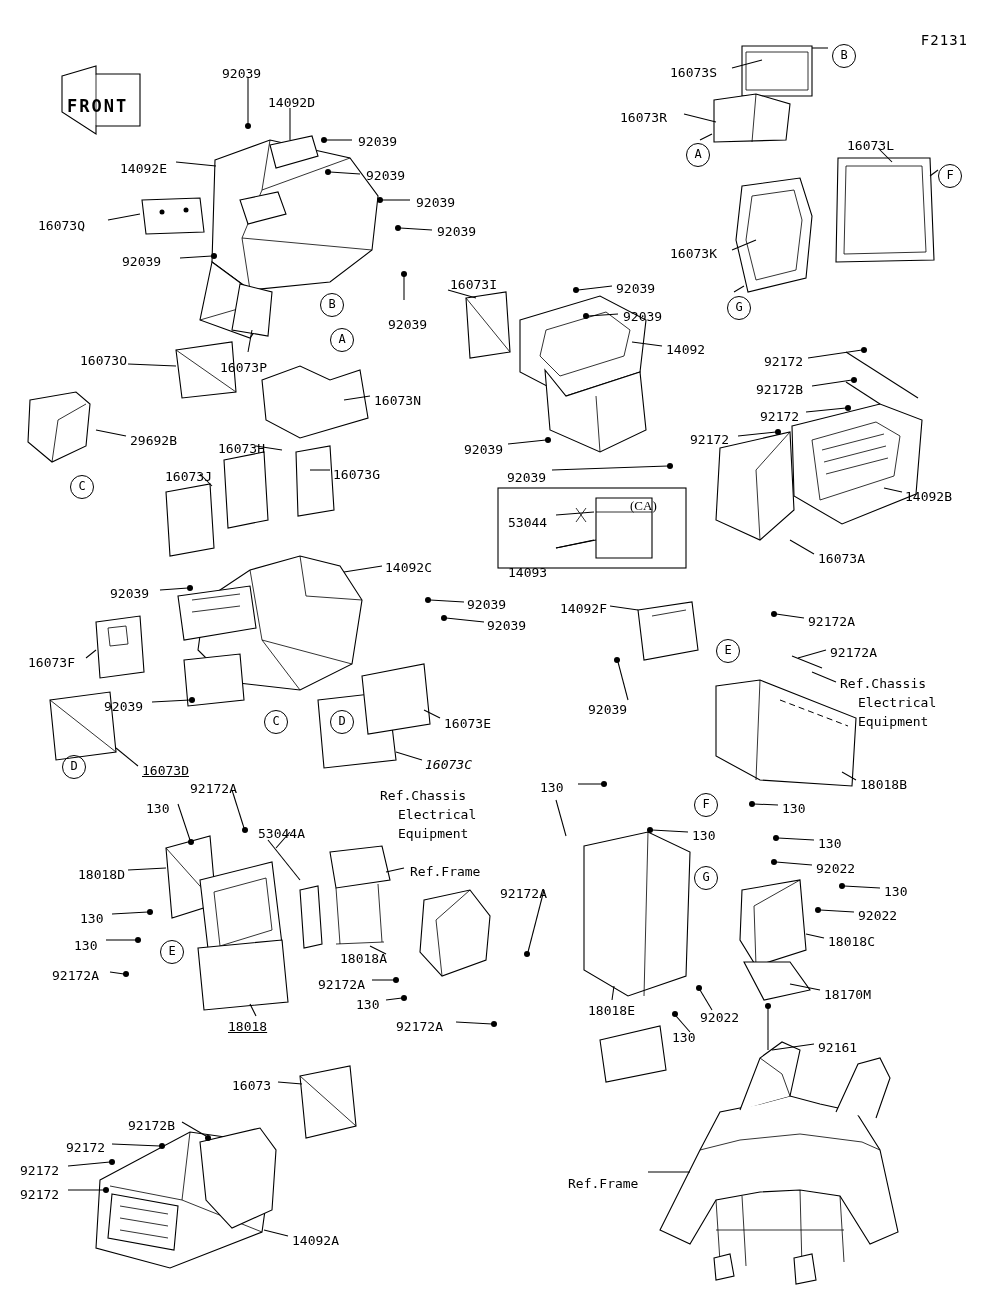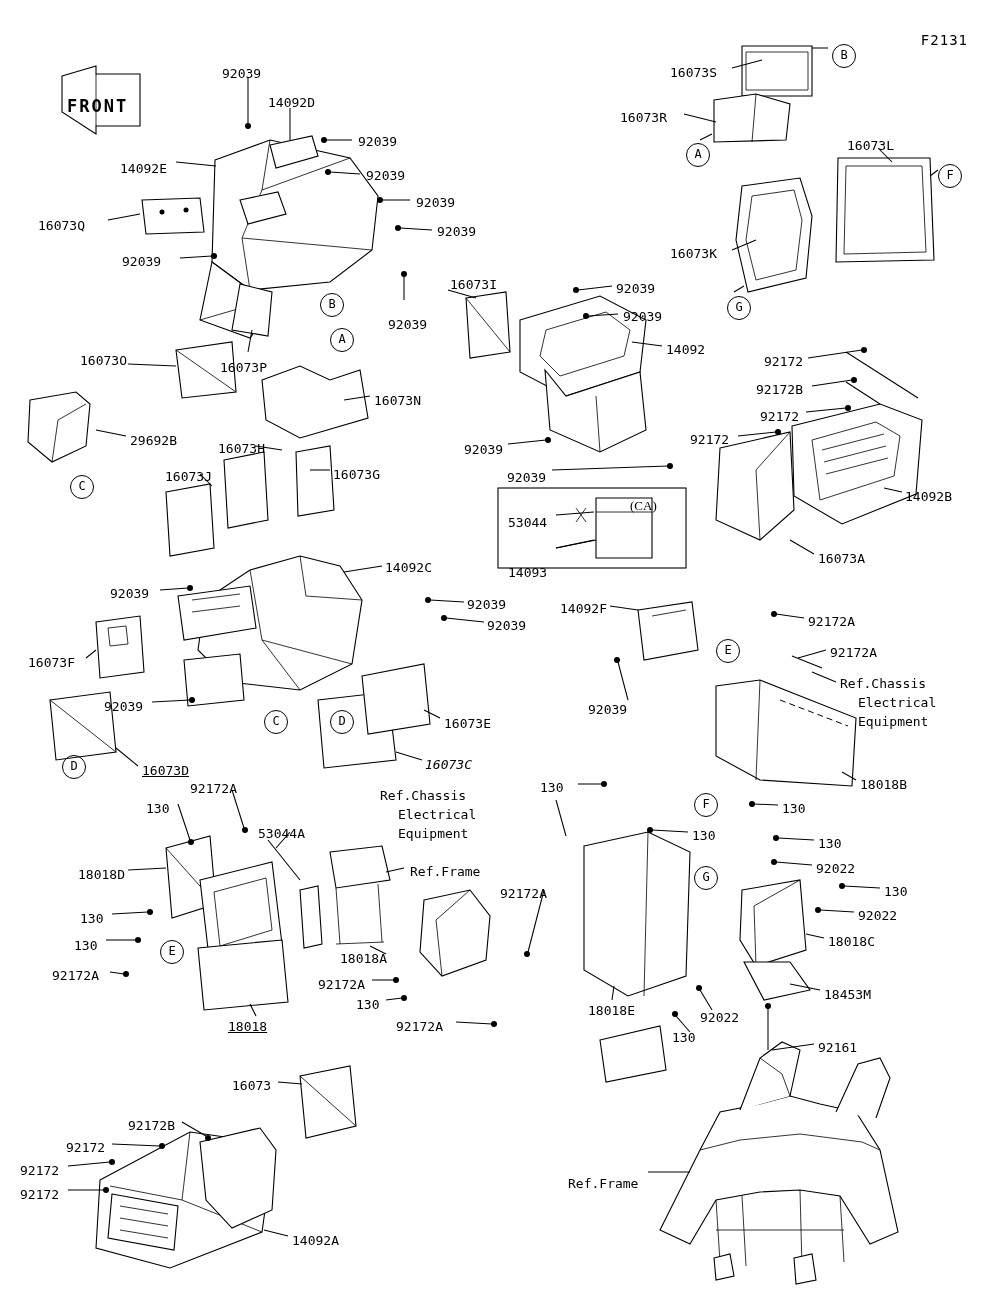--- a/index.html
+++ b/index.html
@@ -384,21 +384,21 @@
       <div class="lbl" style="left: 380px; top: 788px;">Ref.Chassis</div>
       <div class="lbl" style="left: 398px; top: 807px;">Electrical</div>
       <div class="lbl" style="left: 398px; top: 826px;">Equipment</div>
       <div class="lbl" style="left: 692px; top: 828px;">130</div>
       <div class="lbl" style="left: 782px; top: 801px;">130</div>
       <div class="lbl" style="left: 818px; top: 836px;">130</div>
       <div class="lbl" style="left: 816px; top: 861px;">92022</div>
       <div class="lbl" style="left: 884px; top: 884px;">130</div>
       <div class="lbl" style="left: 858px; top: 908px;">92022</div>
       <div class="lbl" style="left: 828px; top: 934px;">18018C</div>
-      <div class="lbl" style="left: 824px; top: 987px;">18453M</div>
+      <div class="lbl" style="left: 824px; top: 987px;">18170M</div>
       <div class="lbl" style="left: 818px; top: 1040px;">92161</div>
       <div class="lbl" style="left: 672px; top: 1030px;">130</div>
       <div class="lbl" style="left: 700px; top: 1010px;">92022</div>
       <div class="lbl" style="left: 588px; top: 1003px;">18018E</div>
       <div class="lbl" style="left: 146px; top: 801px;">130</div>
       <div class="lbl" style="left: 190px; top: 781px;">92172A</div>
       <div class="lbl" style="left: 258px; top: 826px;">53044A</div>
       <div class="lbl" style="left: 410px; top: 864px;">Ref.Frame</div>
       <div class="lbl" style="left: 78px; top: 867px;">18018D</div>
       <div class="lbl" style="left: 80px; top: 911px;">130</div>

